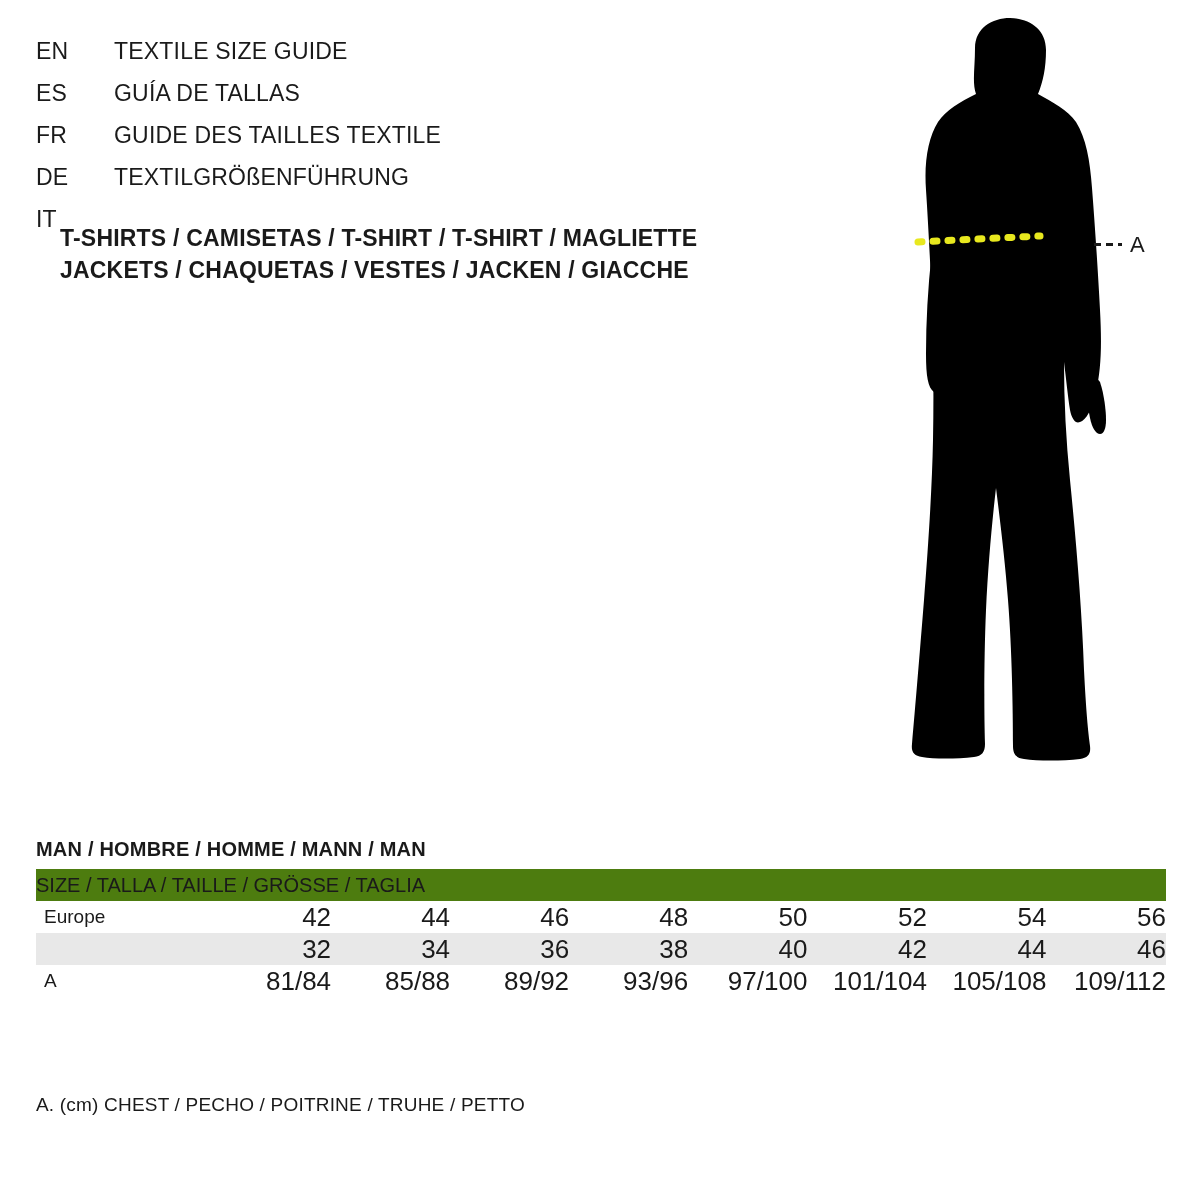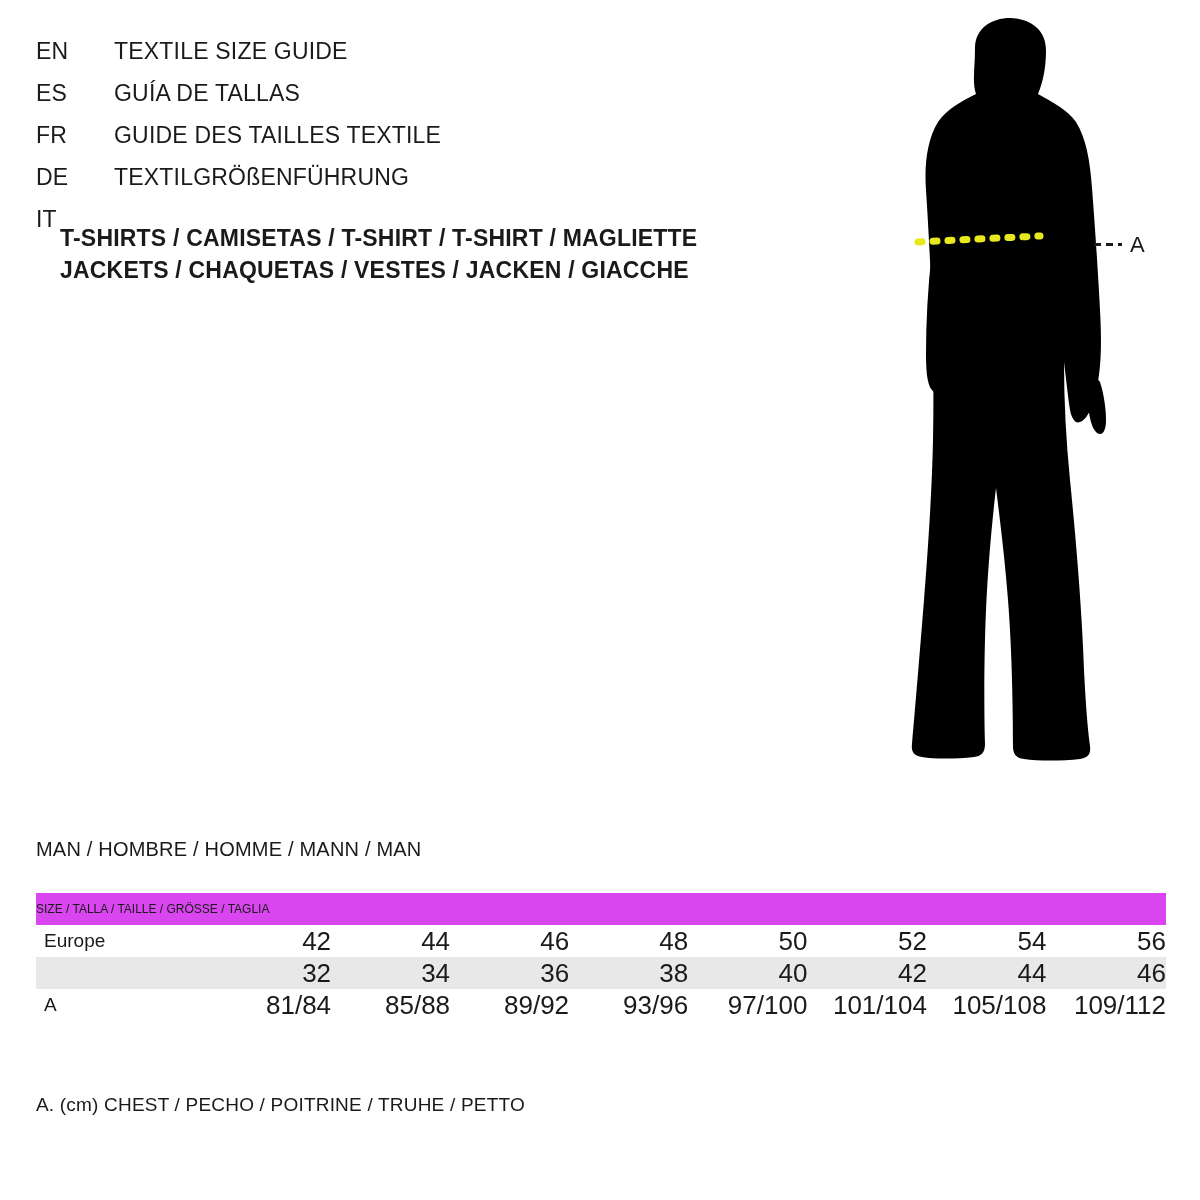--- a/index.html
+++ b/index.html
@@ -89,37 +89,37 @@
 
   
   .table-wrap {
     position: absolute;
     left: 36px;
     top: 838px;
     width: 1130px;
   }
   .table-title {
     font-size: 20px;
-    font-weight: normal;
-    letter-spacing: 0.2px;
-    margin-bottom: 32px;
+    font-weight: bold;
+    letter-spacing: 0.2px;
+    margin-bottom: 8px;
   }
   table.size-table {
     border-collapse: collapse;
     width: 1130px;
     font-size: 19px;
   }
   table.size-table td {
     padding: 0;
     height: 32px;
     vertical-align: middle;
   }
   .row-head-band td {
-    background: #d946ef;
-    font-size: 12px;
+    background: #4d7c0f;
+    font-size: 20px;
     font-weight: 400;
     padding-left: 8px;
   }
   .row-alt td {
     background: #e8e8e8;
   }
   .row-plain td {
     background: #ffffff;
     margin-left: 48px;
   }

